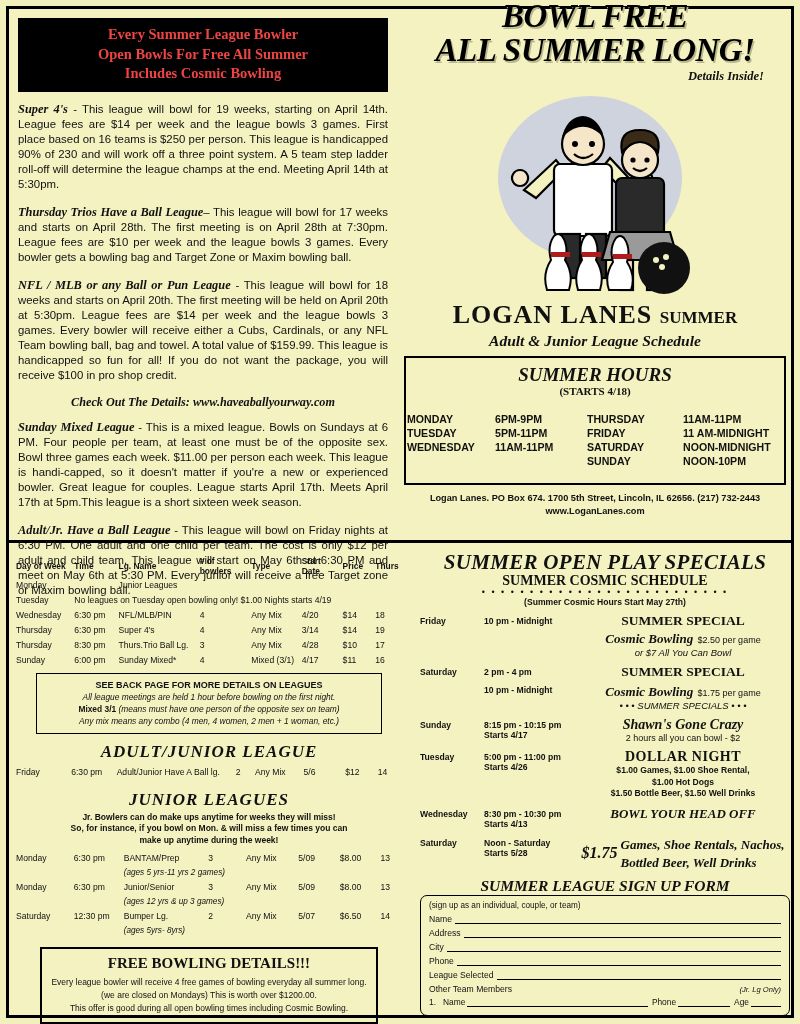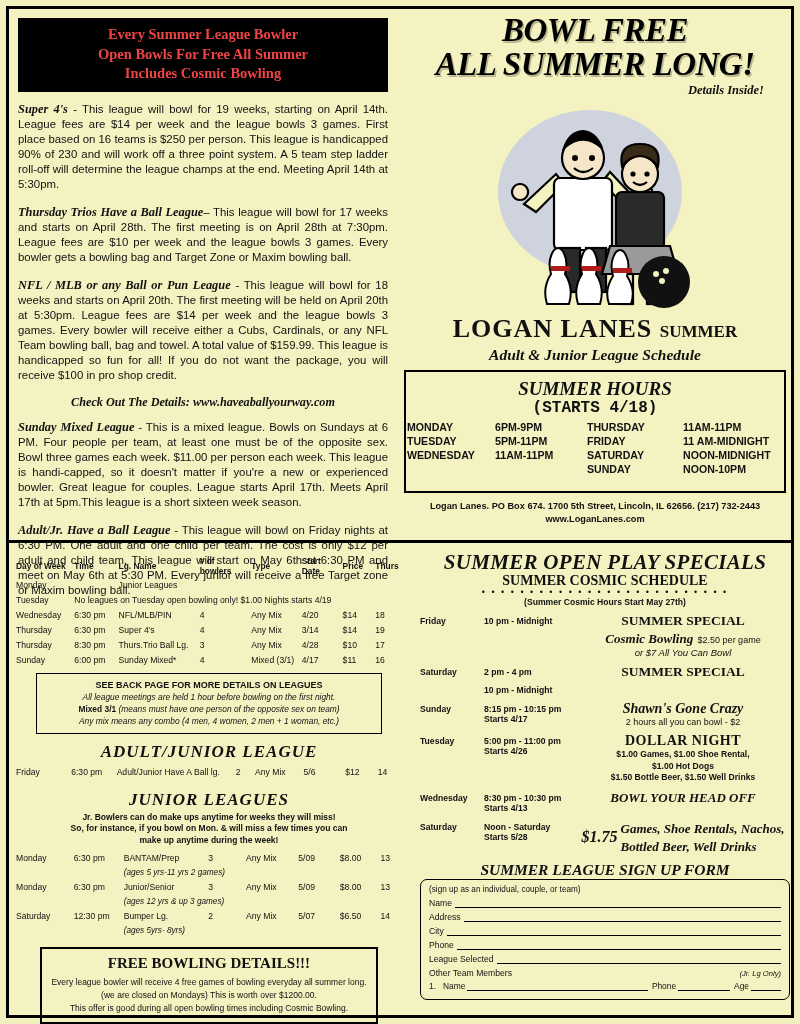--- a/index.html
+++ b/index.html
@@ -52,21 +52,21 @@
   .check{
     text-align:center;
     font-style:italic;
     font-weight:bold;
     font-family:"Liberation Serif", serif;
     font-size:12.2px;
     margin-top:4px;
   }
   
   .top-right{
-    position:absolute;left:404px;top:14px;width:382px;
+    position:absolute;left:404px;top:0;width:382px;
     text-align:center;
   }
   .bowlfree{
     font-family:"Liberation Serif", serif;
     font-style:italic;
     font-weight:bold;
     font-size:33px;
     letter-spacing:-0.5px;
     line-height:1.02;
     color:#000;
@@ -110,25 +110,25 @@
     padding:6px 8px 16px 8px;
     text-align:center;
   }
   .hours-title{
     font-family:"Liberation Serif", serif;
     font-weight:bold;
     font-style:italic;
     font-size:19px;
   }
   .hours-sub{
-    font-family:Liberation Mono, monospace;
-    font-weight:bold;
-    font-size:16px;
+    font-family:Liberation Serif, serif;
+    font-weight:bold;
+    font-size:11px;
     margin-top:-1px;
-    margin-bottom:4px;
+    margin-bottom:16px;
   }
   .hours-grid{
     display:grid;
     grid-template-columns:88px 92px 96px 100px;
     justify-content:center;
     font-size:10.6px;
     font-weight:bold;
     row-gap:2px;
     text-align:left;
   }
@@ -613,20 +613,24 @@
       <div class="when">Saturday</div>
       <div class="time">2 pm - 4 pm</div>
       <div class="body">
         <div class="hd">SUMMER SPECIAL</div>
       </div>
     </div>
 
     <div class="spec" style="margin-top:2px">
       <div class="when"></div>
       <div class="time">10 pm - Midnight</div>
+      <div class="body">
+        <div><span class="hd2">Cosmic Bowling</span> <span class="sm">$1.75 per game</span></div>
+        <div class="ital">• • • SUMMER SPECIALS • • •</div>
+      </div>
     </div>
 
     <div class="spec">
       <div class="when">Sunday</div>
       <div class="time">
         <div>8:15 pm - 10:15 pm</div>
         <div>Starts 4/17</div>
       </div>
       <div class="body">
         <div class="hd2" style="font-size:14px">Shawn's Gone Crazy</div>

